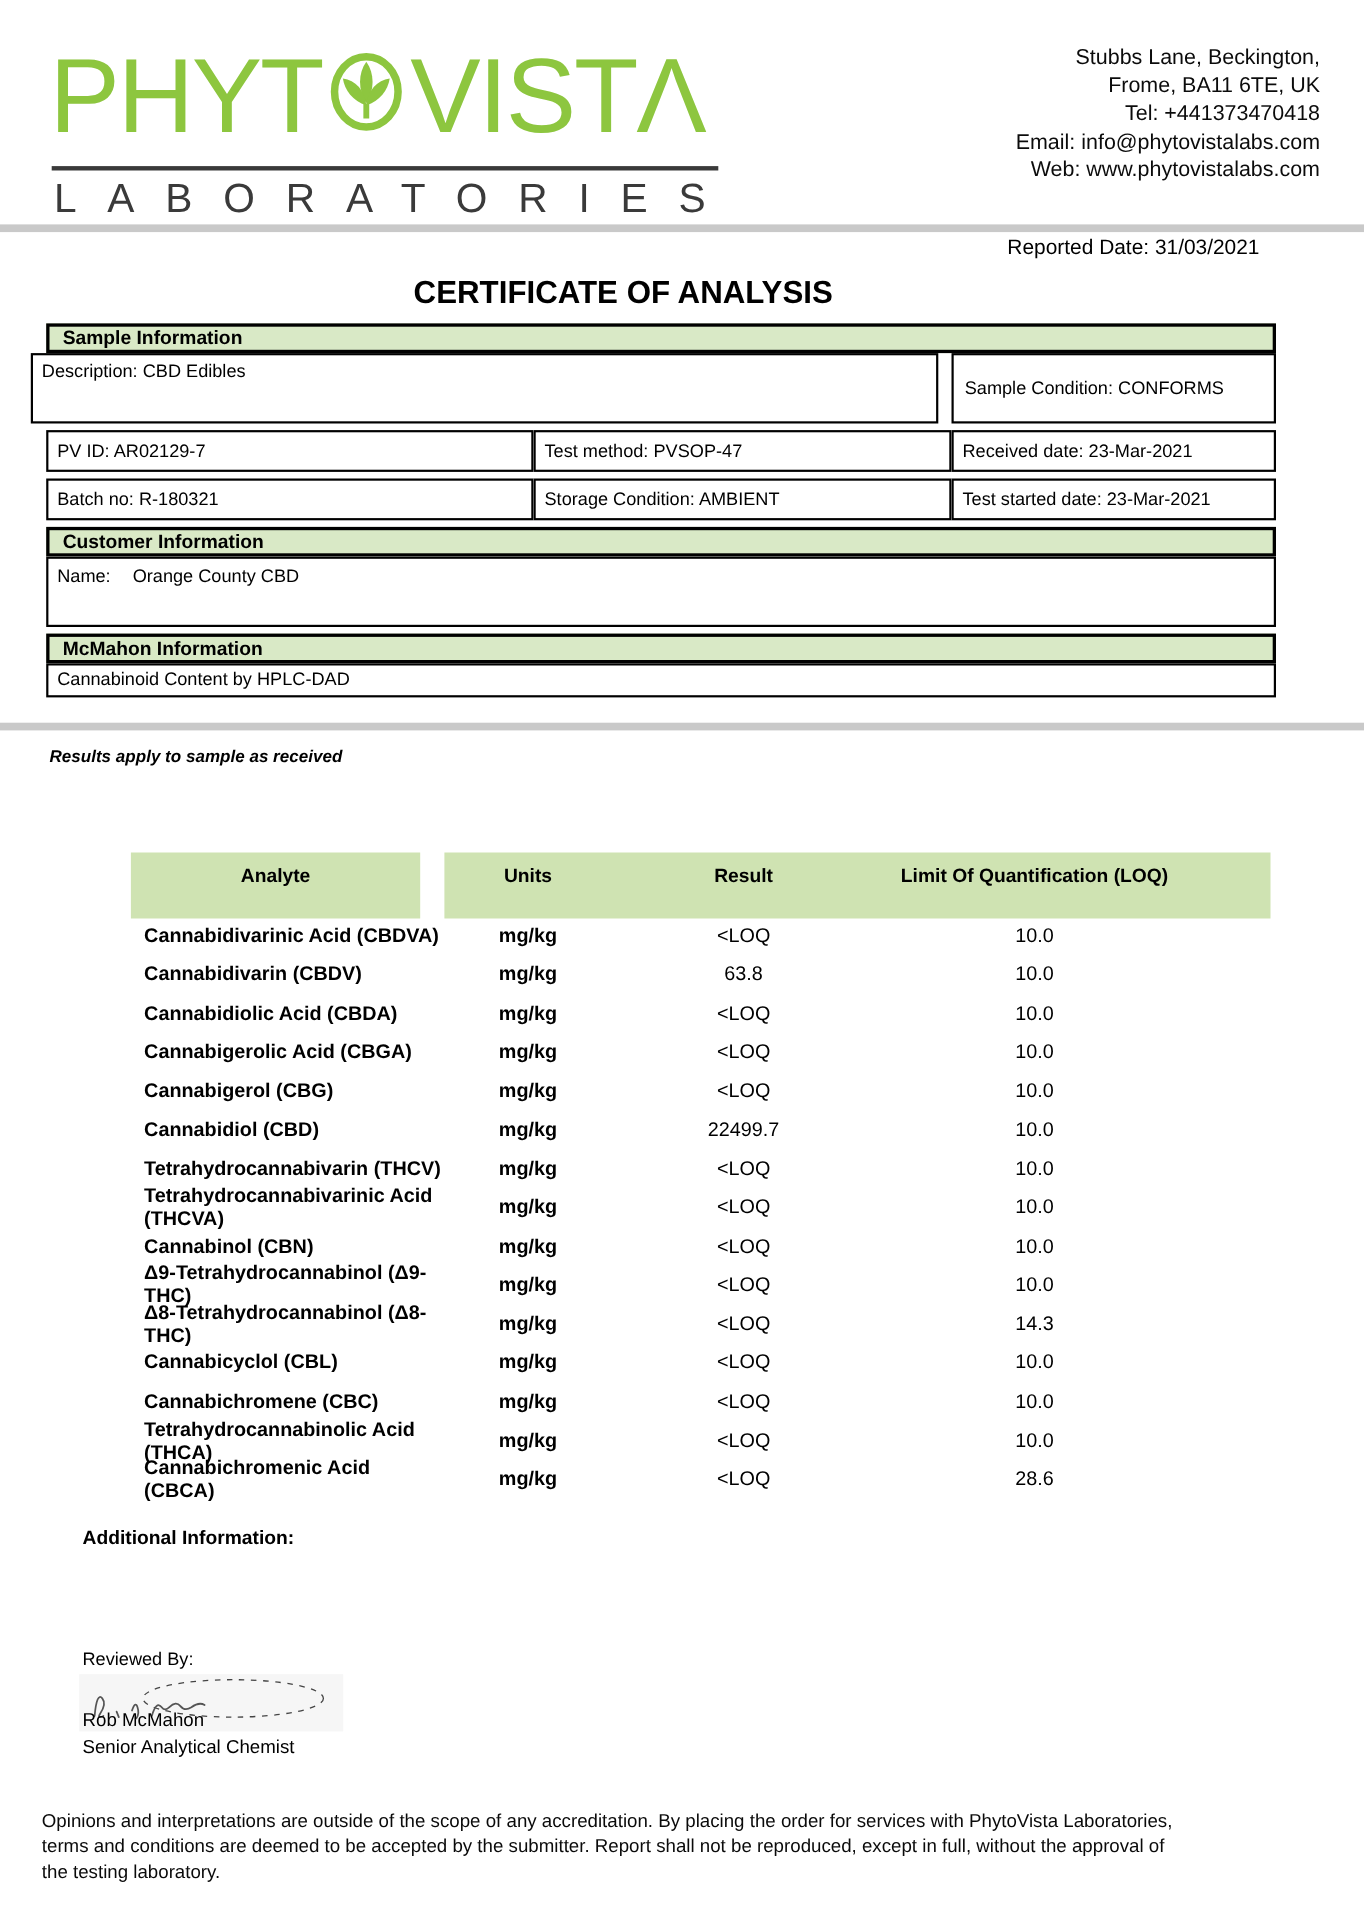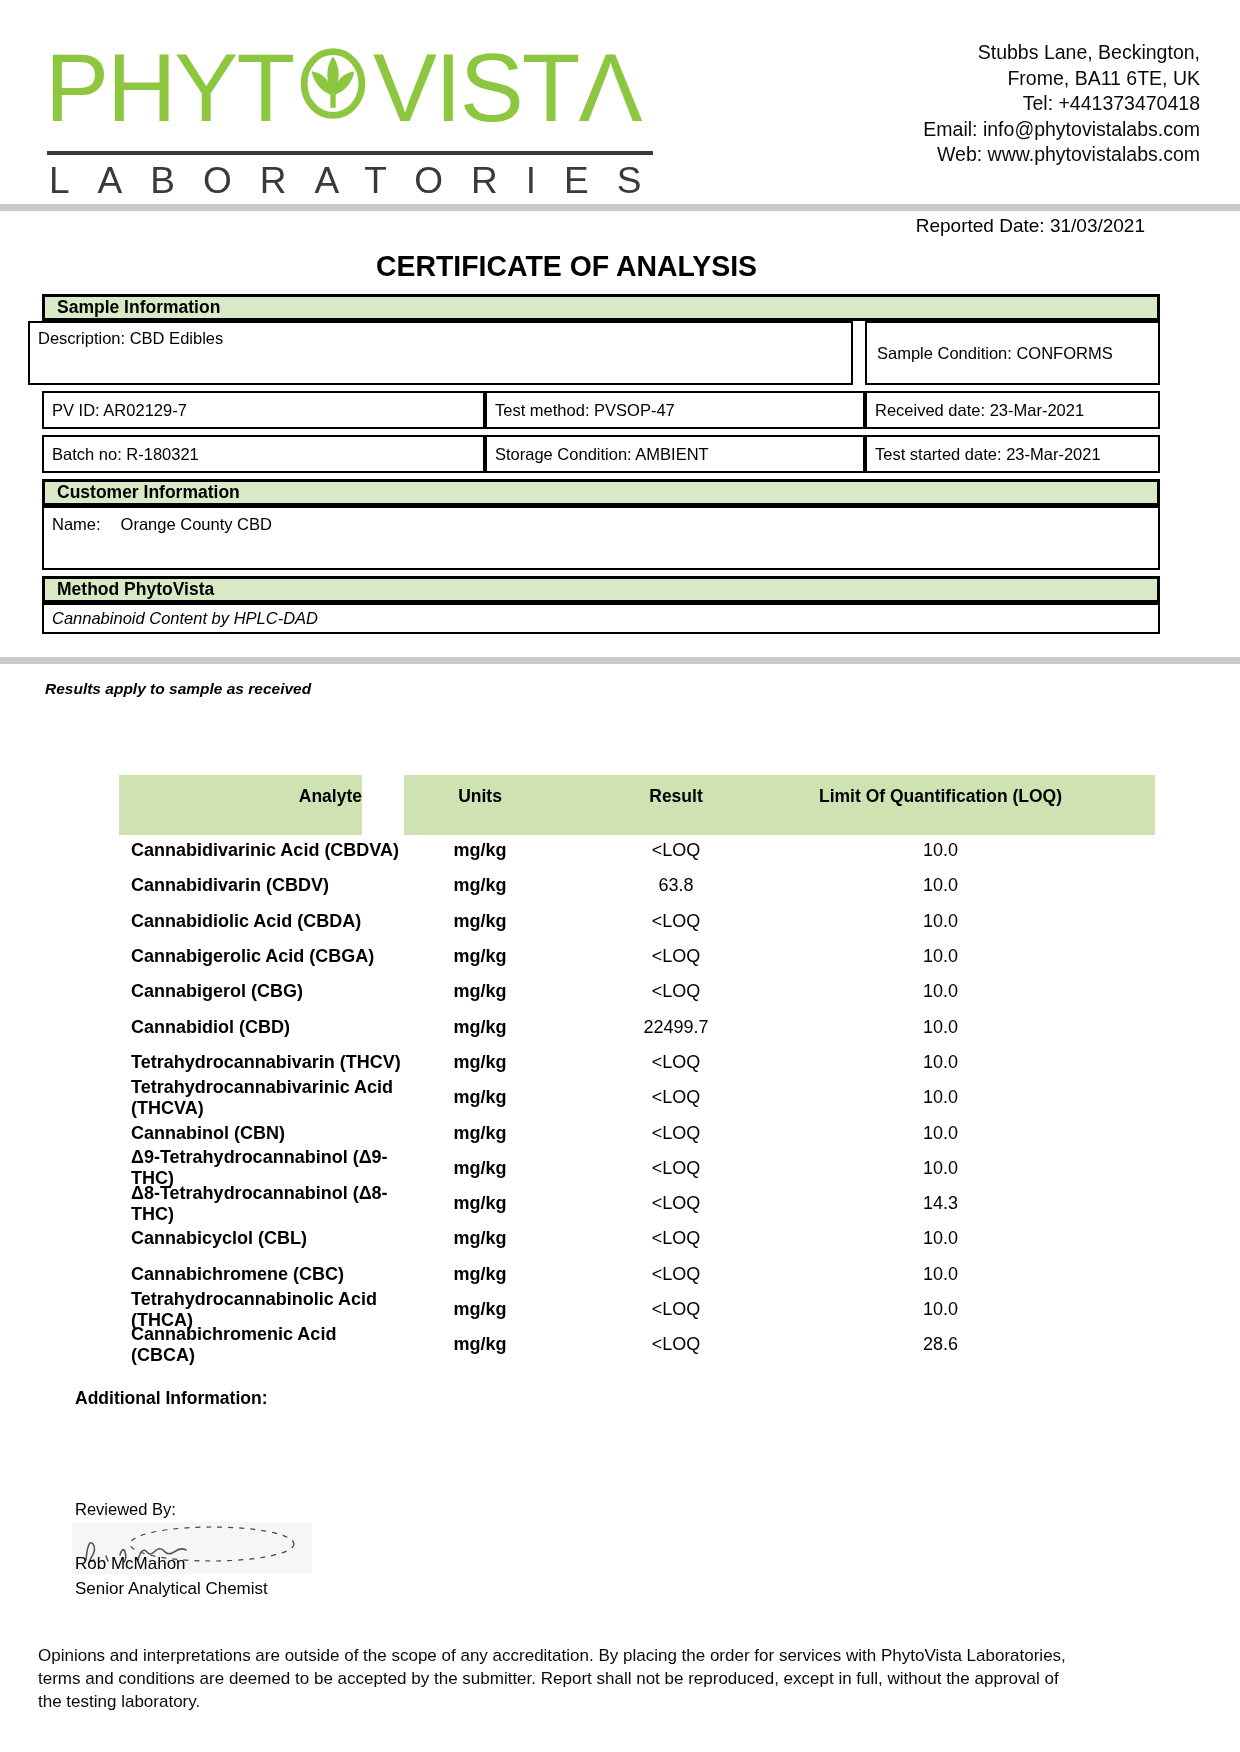--- a/index.html
+++ b/index.html
@@ -51,29 +51,29 @@
   .cell       { display:flex; align-items:center; padding-left:8px; height:38px; }
   .r2c1 { left:42px;  top:391px; width:443px; }
   .r2c2 { left:485px; top:391px; width:380px; }
   .r2c3 { left:865px; top:391px; width:295px; }
   .r3c1 { left:42px;  top:435px; width:443px; }
   .r3c2 { left:485px; top:435px; width:380px; }
   .r3c3 { left:865px; top:435px; width:295px; }
   .cust-box { left:42px; top:506px; width:1118px; height:64px; padding:7px 8px; }
   .cust-line { margin-bottom:15px; }
   .cust-line .lbl { margin-right:20px; }
-  .method-box { left:42px; top:603px; width:1118px; height:31px; display:flex; align-items:center; padding-left:8px;font-style:italic; }
+  .method-box { left:42px; top:603px; width:1118px; height:31px; display:flex; align-items:center; padding-left:8px; }
 
   .note { position:absolute; left:45px; top:680px; font-size:15.5px; font-weight:bold; font-style:italic; }
 
   
   .thead { position:absolute; left:119px; top:775px; width:1036px; height:60px; font-weight:bold; font-size:17.5px; }
   .th-analyte {
-    position:absolute; left:0; top:0; width:243px; height:60px;
-    background:var(--thead-green,#cfe3b2); text-align:right; padding-top:11px; box-sizing:border-box;
+    position:absolute; left:0; top:0; width:263px; height:60px;
+    background:var(--thead-green,#cfe3b2); text-align:center; padding-top:11px; box-sizing:border-box;
   }
   .th-rest {
     position:absolute; left:285px; top:0; width:751px; height:60px;
     background:var(--thead-green,#cfe3b2); display:flex; padding-top:11px; box-sizing:border-box;
   }
   .th-units  { width:152px; text-align:center; }
   .th-result { width:240px; text-align:center; }
   .th-loq    { width:359px; text-align:center; padding-right:70px; box-sizing:border-box; }
   .tbody { position:absolute; left:119px; top:833px; width:1036px; }
   .trow { display:flex; align-items:center; height:35.3px; font-size:18px; }
@@ -155,21 +155,21 @@
   <div class="bar bar2">
     <span>Customer Information</span>
   </div>
   <div class="bx cust-box">
     <div class="cust-line">
       <span class="lbl">Name:</span><span>Orange County CBD</span>
     </div>
   </div>
 
   <div class="bar bar3">
-    <span>Method PhytoVista</span>
+    <span>McMahon Information</span>
   </div>
   <div class="bx method-box">
     <span>Cannabinoid Content by HPLC-DAD</span>
   </div>
 
   <div class="rule rule2"></div>
   <div class="note">Results apply to sample as received</div>
 
   <div class="thead">
     <div class="th-analyte">Analyte</div>

